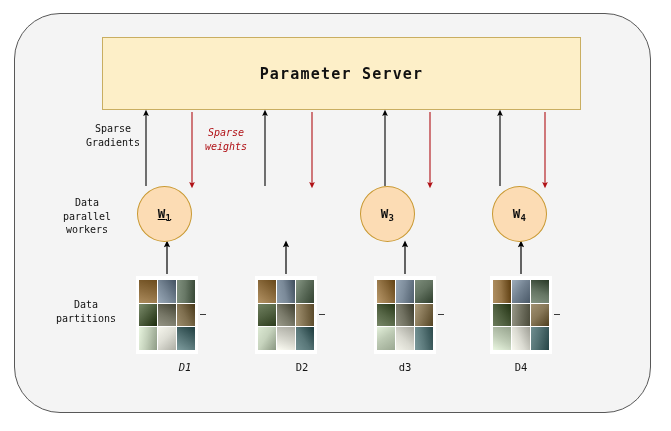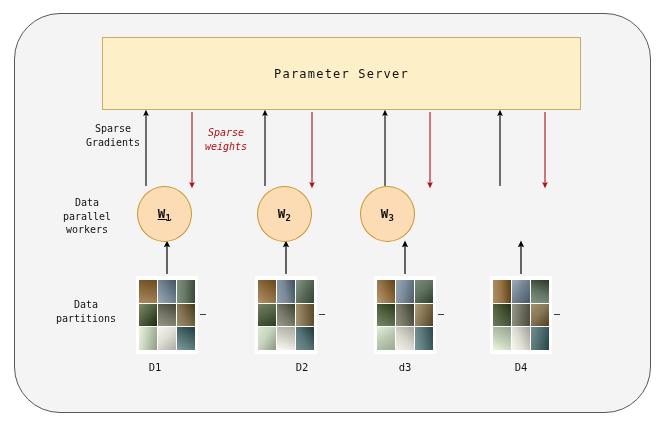--- a/index.html
+++ b/index.html
@@ -37,22 +37,22 @@
     width: 479px;
     height: 73px;
     box-sizing: border-box;
     background: #fdefc8;
     border: 1.3px solid #c9ae61;
     display: flex;
     align-items: center;
     justify-content: center;
   }
   .ps-title {
-    font-size: 12px;
-    font-weight: normal;
+    font-size: 15px;
+    font-weight: bold;
     letter-spacing: 1.2px;
     color: #111111;
     white-space: nowrap;
   }
 
   
   .side-label {
     position: absolute;
     color: #111111;
     font-size: 10px;
@@ -190,25 +190,25 @@
       <line x1="167" y1="274" x2="167" y2="244"></line>
       <line x1="286" y1="274" x2="286" y2="244"></line>
       <line x1="405" y1="274" x2="405" y2="244"></line>
       <line x1="521" y1="274" x2="521" y2="244"></line>
     </g>
   </svg>
 
   <div class="worker" style="left:137px; top:186px;text-decoration:underline;">
     <span class="worker-label">W<sub>1</sub></span>
   </div>
-  <div class="worker" style="left:257px; top:186px;">
-    <span class="worker-label">W<sub>2</sub></span>
-  </div>
   <div class="worker" style="left:360px; top:186px;">
     <span class="worker-label">W<sub>3</sub></span>
+  </div>
+  <div class="worker" style="left:492px; top:186px;">
+    <span class="worker-label">W<sub>4</sub></span>
   </div>
 
   <div class="partition-card" id="card0" style="left:136px; top:276px;">
       <div class="thumb" style="background: linear-gradient(18deg, rgb(172, 140, 94) 0%, rgb(142, 110, 64) 45%, rgb(108, 76, 30) 100%);"></div>
       <div class="thumb" style="background: linear-gradient(55deg, rgb(155, 170, 185) 0%, rgb(119, 134, 149) 45%, rgb(67, 82, 97) 100%);"></div>
       <div class="thumb" style="background: linear-gradient(92deg, rgb(128, 144, 126) 0%, rgb(104, 120, 102) 45%, rgb(56, 72, 54) 100%);"></div>
       <div class="thumb" style="background: linear-gradient(129deg, rgb(123, 139, 107) 0%, rgb(81, 97, 65) 45%, rgb(27, 43, 11) 100%);"></div>
       <div class="thumb" style="background: linear-gradient(26deg, rgb(148, 148, 132) 0%, rgb(118, 118, 102) 45%, rgb(68, 68, 52) 100%);"></div>
       <div class="thumb" style="background: linear-gradient(63deg, rgb(157, 141, 109) 0%, rgb(127, 111, 79) 45%, rgb(71, 55, 23) 100%);"></div>
       <div class="thumb" style="background: linear-gradient(100deg, rgb(231, 244, 222) 0%, rgb(195, 208, 186) 45%, rgb(143, 156, 134) 100%);"></div>
@@ -249,18 +249,18 @@
       <div class="thumb" style="background: linear-gradient(21deg, rgb(131, 147, 129) 0%, rgb(101, 117, 99) 45%, rgb(41, 57, 39) 100%);"></div>
       <div class="thumb" style="background: linear-gradient(58deg, rgb(108, 124, 92) 0%, rgb(78, 94, 62) 45%, rgb(34, 50, 18) 100%);"></div>
       <div class="thumb" style="background: linear-gradient(95deg, rgb(151, 151, 135) 0%, rgb(115, 115, 99) 45%, rgb(75, 75, 59) 100%);"></div>
       <div class="thumb" style="background: linear-gradient(132deg, rgb(160, 144, 112) 0%, rgb(136, 120, 88) 45%, rgb(78, 62, 30) 100%);"></div>
       <div class="thumb" style="background: linear-gradient(29deg, rgb(234, 247, 225) 0%, rgb(192, 205, 183) 45%, rgb(150, 163, 141) 100%);"></div>
       <div class="thumb" style="background: linear-gradient(66deg, rgb(249, 249, 240) 0%, rgb(219, 219, 210) 45%, rgb(159, 159, 150) 100%);"></div>
       <div class="thumb" style="background: linear-gradient(103deg, rgb(112, 142, 144) 0%, rgb(82, 112, 114) 45%, rgb(38, 68, 70) 100%);"></div>
     </div>
   <div class="partition-tick" style="left:554px; top:314px;"></div>
 
-  <div class="partition-caption" style="left:120px; top:361px;">D1</div>
+  <div class="partition-caption" style="left:150px; top:361px;font-style:italic;">D1</div>
   <div class="partition-caption" style="left:267px; top:361px;">D2</div>
   <div class="partition-caption" style="left:370px; top:361px;">d3</div>
   <div class="partition-caption" style="left:486px; top:361px;">D4</div>
 
 </div>
 
 </body></html>

